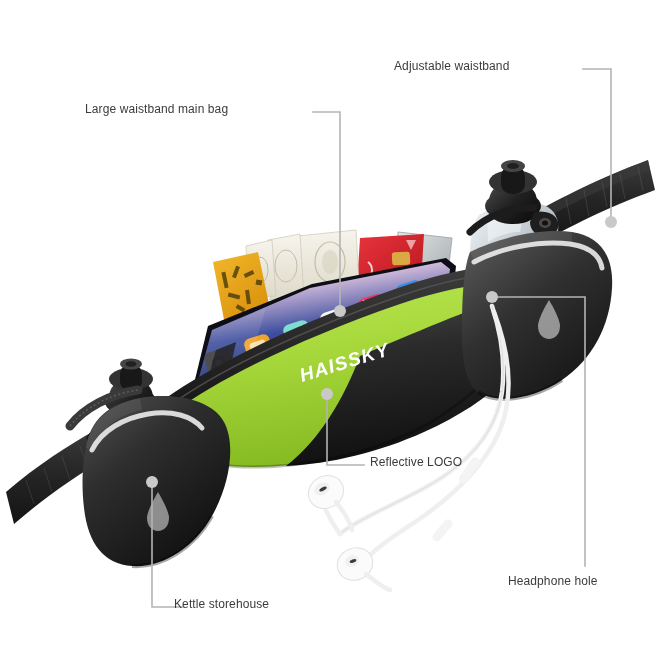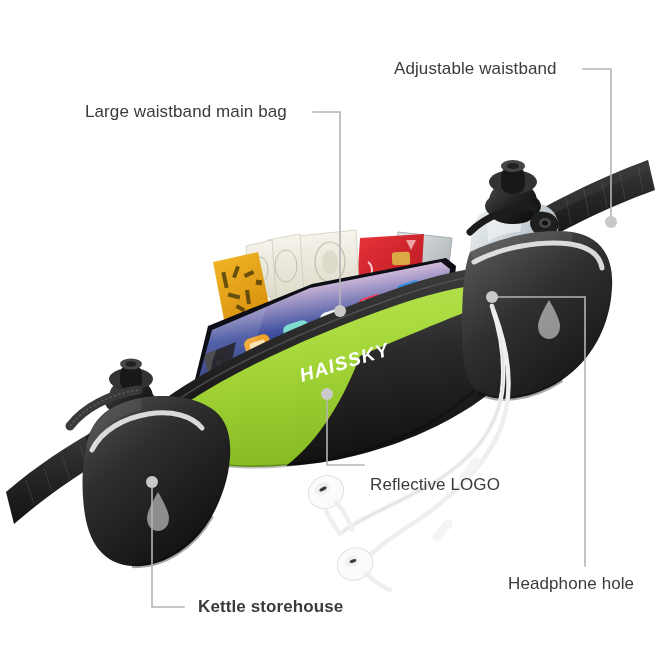--- a/index.html
+++ b/index.html
@@ -12,21 +12,21 @@
   }
   #stage{
     position:relative;
     width:660px;height:660px;
     background:#ffffff;
     overflow:hidden;
   }
   .label{
     position:absolute;
     color:#3b3b3b;
-    font-size:17px;
+    font-size:12px;
     font-family:"Liberation Sans","DejaVu Sans",sans-serif;
     letter-spacing:.1px;
     white-space:nowrap;
     line-height:1;
   }
   svg.layer{position:absolute;left:0;top:0;width:660px;height:660px;}
   #leaders{pointer-events:none;}
 </style>
 </head>
 <body>
@@ -344,19 +344,19 @@
       <path d="M 492 297 L 585 297 L 585 566" stroke="#b4b4b4" stroke-width="1.6" fill="none" stroke-linecap="square"></path>
       <circle cx="492" cy="297" r="6" fill="#c9c9c9"></circle>
       <path d="M 152 482 L 152 607 L 184 607" stroke="#b4b4b4" stroke-width="1.6" fill="none" stroke-linecap="square"></path>
       <circle cx="152" cy="482" r="6" fill="#c9c9c9"></circle>
     </svg>
 
   <div class="label" style="left:394px;top:60px;">Adjustable waistband</div>
 
   <div class="label" style="left:85px;top:103px;">Large waistband main bag</div>
 
-  <div class="label" style="left:370px;top:476px;text-align:right;">Reflective LOGO</div>
+  <div class="label" style="left:370px;top:456px;text-align:right;">Reflective LOGO</div>
 
   <div class="label" style="left:508px;top:575px;">Headphone hole</div>
 
-  <div class="label" style="left:198px;top:598px;font-weight:bold;">Kettle storehouse</div>
+  <div class="label" style="left:174px;top:598px;">Kettle storehouse</div>
 
 </div>
 
 </body></html>

